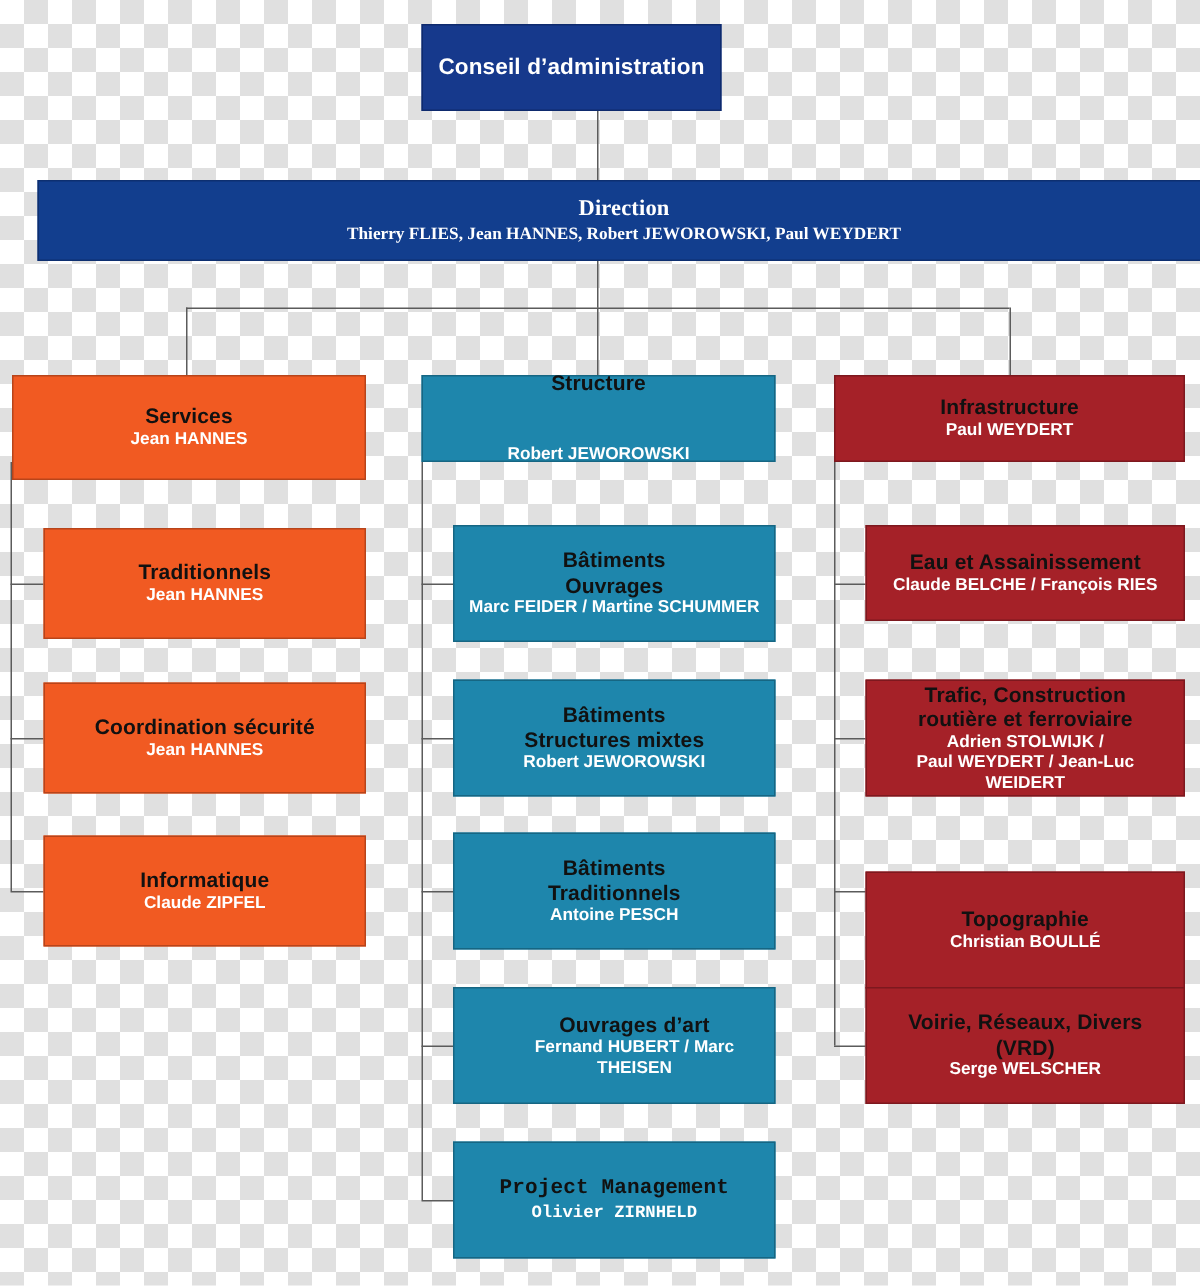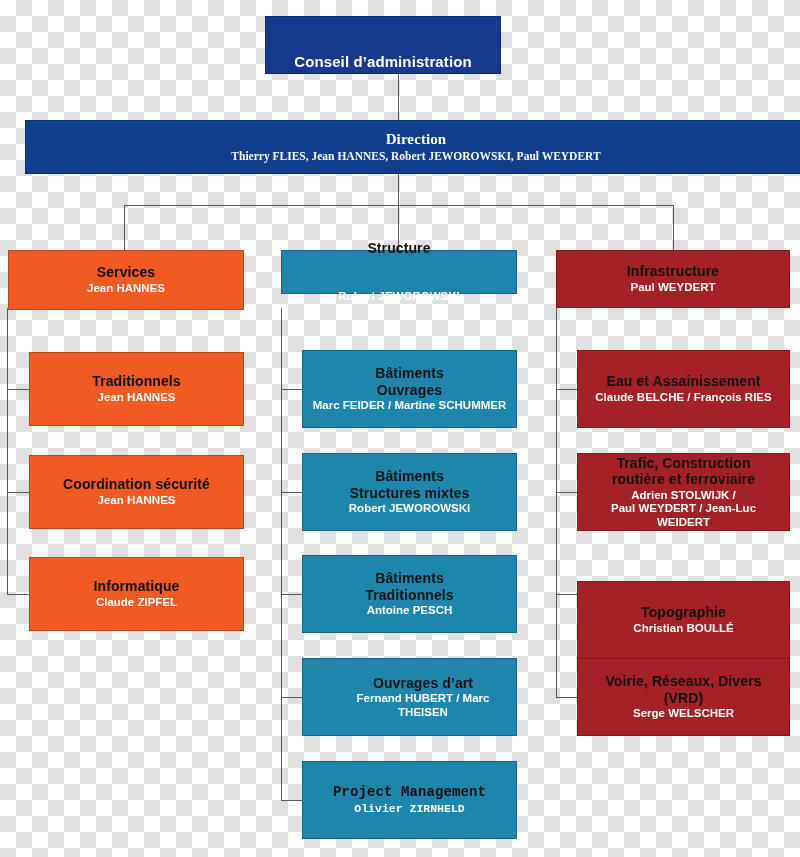--- a/index.html
+++ b/index.html
@@ -111,47 +111,47 @@
   <div class="line h" style="left:281px; top:594px; width:21px;"></div>
   <div class="line h" style="left:281px; top:697px; width:21px;"></div>
   <div class="line h" style="left:281px; top:800px; width:21px;"></div>
 
   <div class="line v" style="left:556px; top:308px; height:389px;"></div>
   <div class="line h" style="left:556px; top:389px; width:21px;"></div>
   <div class="line h" style="left:556px; top:492px; width:21px;"></div>
   <div class="line h" style="left:556px; top:594px; width:21px;"></div>
   <div class="line h" style="left:556px; top:697px; width:21px;"></div>
 
-  <div class="node board" style="left:265px; top:16px; width:236px; height:58px;justify-content:flex-end;">
+  <div class="node board" style="left:281px; top:16px; width:200px; height:58px;">
     <div class="title">Conseil d’administration</div>
   </div>
 
   <div class="node direction" style="left:25px; top:120px; width:782px; height:54px;font-family:Liberation Serif, serif;">
     <div class="title">Direction</div>
     <div class="people">Thierry FLIES, Jean HANNES, Robert JEWOROWSKI, Paul WEYDERT</div>
   </div>
 
-  <div class="node services" style="left:8px; top:250px; width:236px; height:60px;">
+  <div class="node services" style="left:8px; top:250px; width:236px; height:70px;">
     <div class="title">Services</div>
     <div class="people">Jean HANNES</div>
   </div>
   <div class="node services" style="left:29px; top:352px; width:215px; height:74px;">
     <div class="title">Traditionnels</div>
     <div class="people">Jean HANNES</div>
   </div>
   <div class="node services" style="left:29px; top:455px; width:215px; height:74px;">
     <div class="title">Coordination sécurité</div>
     <div class="people">Jean HANNES</div>
   </div>
   <div class="node services" style="left:29px; top:557px; width:215px; height:74px;">
     <div class="title">Informatique</div>
     <div class="people">Claude ZIPFEL</div>
   </div>
 
-  <div class="node structure" style="left:281px; top:250px; width:236px; height:44px;gap:33px;">
+  <div class="node structure" style="left:281px; top:250px; width:236px; height:58px;gap:33px;">
     <div class="title">Structure</div>
     <div class="people">Robert JEWOROWSKI</div>
   </div>
   <div class="node structure" style="left:302px; top:350px; width:215px; height:78px;">
     <div class="title">Bâtiments<br>Ouvrages</div>
     <div class="people">Marc FEIDER / Martine SCHUMMER</div>
   </div>
   <div class="node structure" style="left:302px; top:453px; width:215px; height:78px;">
     <div class="title">Bâtiments<br>Structures mixtes</div>
     <div class="people">Robert JEWOROWSKI</div>
@@ -166,21 +166,21 @@
   </div>
   <div class="node structure" style="left:302px; top:761px; width:215px; height:78px;font-family:Liberation Mono, monospace;">
     <div class="title">Project Management</div>
     <div class="people">Olivier ZIRNHELD</div>
   </div>
 
   <div class="node infrastructure" style="left:556px; top:250px; width:234px; height:58px;">
     <div class="title">Infrastructure</div>
     <div class="people">Paul WEYDERT</div>
   </div>
-  <div class="node infrastructure" style="left:577px; top:350px; width:213px; height:78px;">
+  <div class="node infrastructure" style="left:577px; top:350px; width:213px; height:64px;">
     <div class="title">Eau et Assainissement</div>
     <div class="people">Claude BELCHE / François RIES</div>
   </div>
   <div class="node infrastructure" style="left:577px; top:453px; width:213px; height:78px;">
     <div class="title">Trafic, Construction<br>routière et ferroviaire</div>
     <div class="people">Adrien STOLWIJK /<br>Paul WEYDERT / Jean-Luc WEIDERT</div>
   </div>
   <div class="node infrastructure" style="left:577px; top:581px; width:213px; height:78px;">
     <div class="title">Topographie</div>
     <div class="people">Christian BOULLÉ</div>

